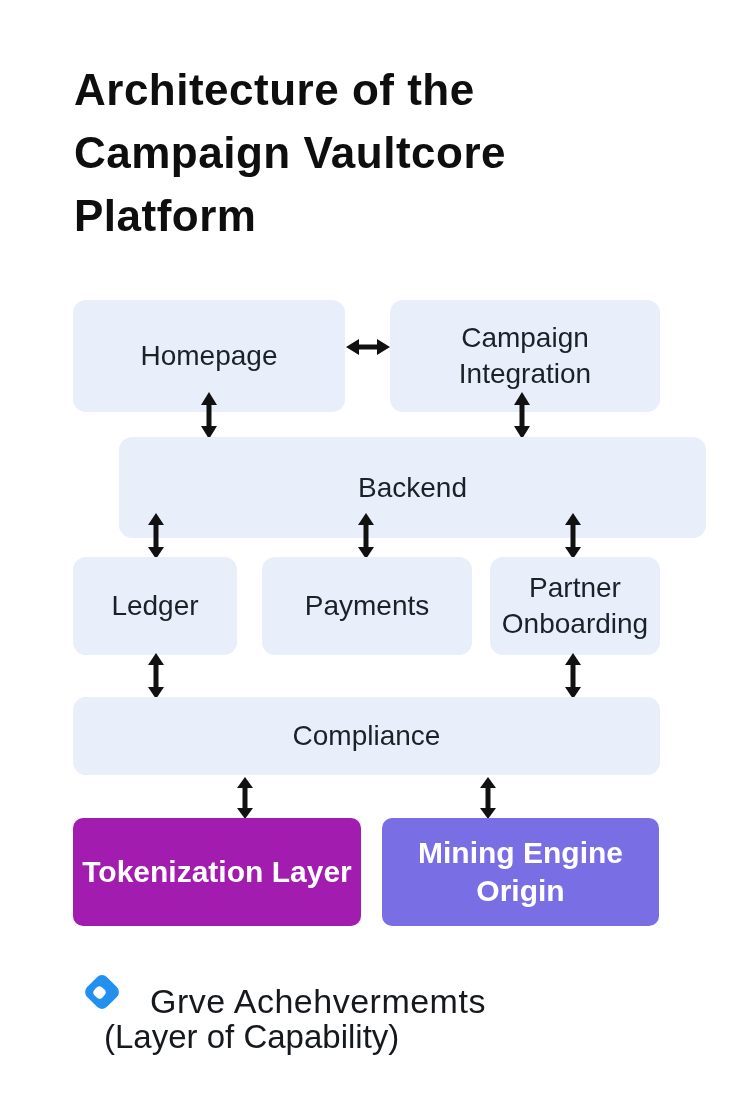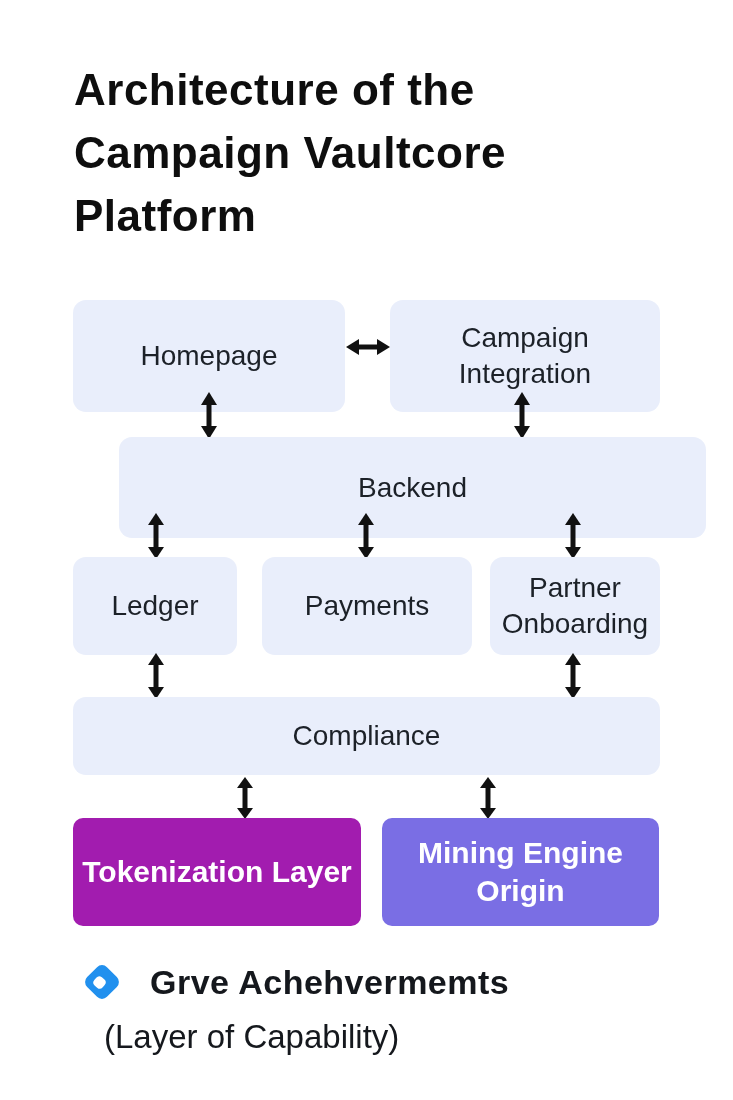--- a/index.html
+++ b/index.html
@@ -49,23 +49,24 @@
   .legend-row1 {
     position: absolute;
     left: 82px;
     top: 962px;
     display: flex;
     align-items: center;
     gap: 28px;
   }
   .legend-text1 {
     font-size: 34px;
-    font-weight: 700;
+    font-weight: 400;
     color: #15181d;
     letter-spacing: 0.5px;
+    margin-top: 20px;
   }
   .legend-text2 {
     position: absolute;
     left: 104px;
     top: 1018px;
     font-size: 33px;
     font-weight: 400;
     color: #15181d;
   }
   .diamond {

